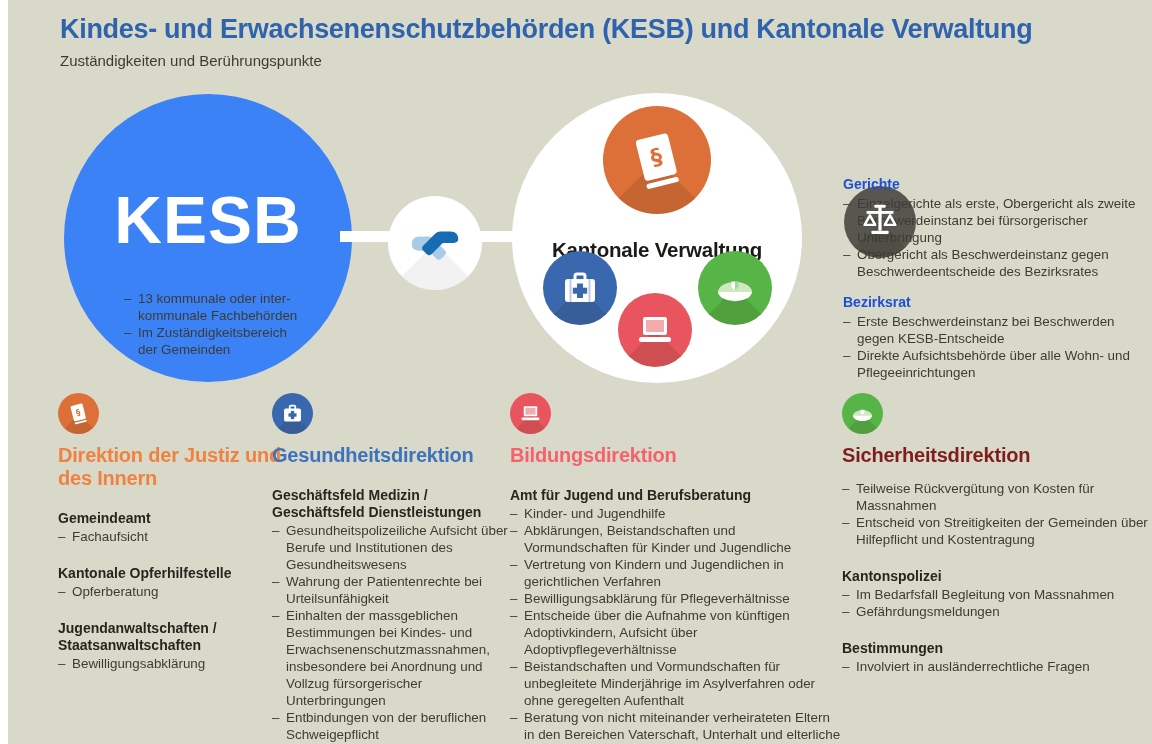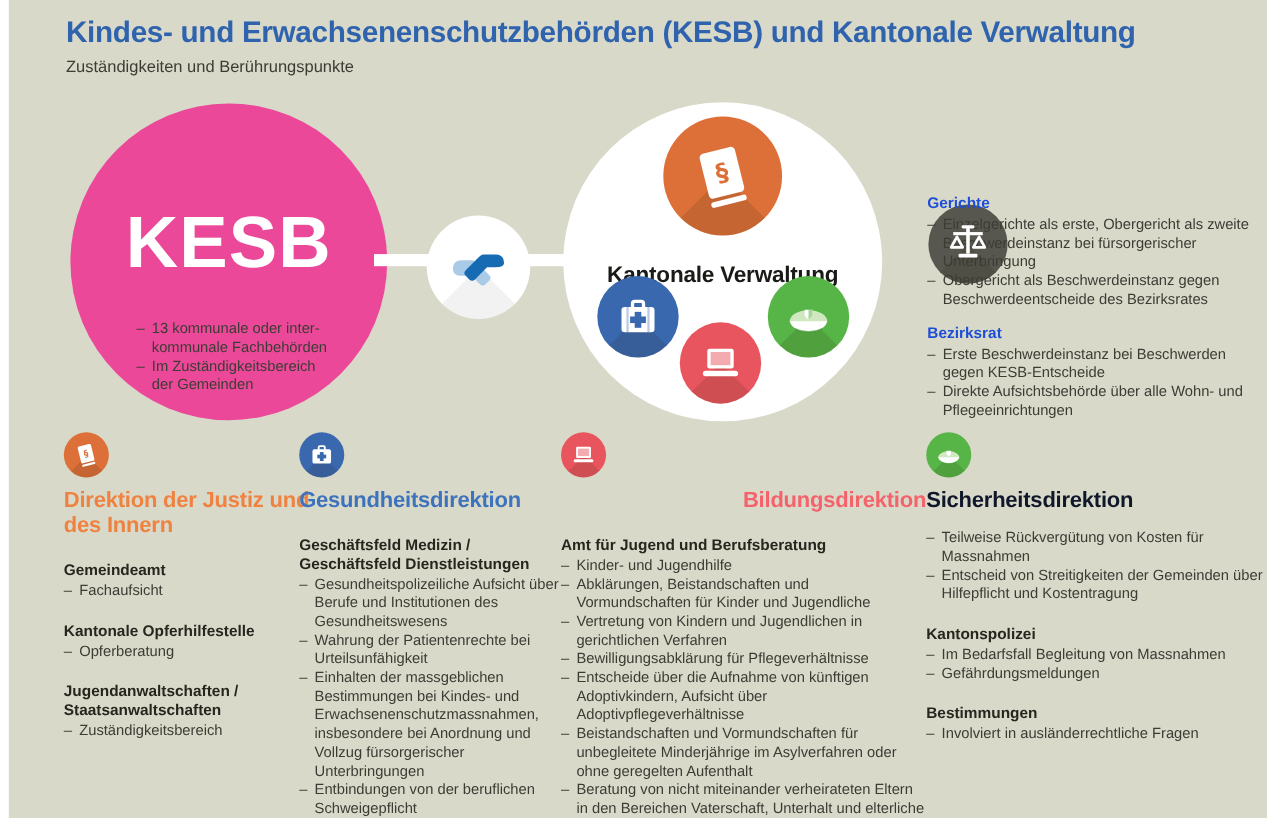--- a/index.html
+++ b/index.html
@@ -11,21 +11,21 @@
   .page-subtitle{position:absolute;left:60px;top:52px;font-size:15px;color:#3c3c35;}
 
   .circle{border-radius:50%;position:absolute;}
   .icon-circle{border-radius:50%;position:relative;overflow:hidden;display:flex;align-items:center;justify-content:center;}
   .icon-circle::after{content:"";position:absolute;left:50%;top:50%;width:170%;height:170%;
     background:rgba(40,30,10,0.13);transform:rotate(45deg);transform-origin:0 0;}
   .icon-circle svg{position:relative;z-index:1;}
   .icon-circle.soft::after{background:rgba(0,0,0,0.05);}
 
   
-  .kesb{left:64px;top:94px;width:288px;height:288px;background:#ec4899;}
+  .kesb{left:64px;top:94px;width:288px;height:288px;background:#3b82f6;}
   .kesb-title{position:absolute;left:0;right:0;top:88px;text-align:center;color:#fff;
     font-size:66px;font-weight:bold;letter-spacing:1px;}
   .kesb-list{position:absolute;left:60px;top:196px;width:180px;}
 
   
   .connector{position:absolute;left:340px;top:231px;width:192px;height:11px;background:#fff;}
   .handshake{left:388px;top:196px;width:94px;height:94px;background:#fff;}
 
   
   .kv{left:512px;top:93px;width:290px;height:290px;background:#fff;}
@@ -50,22 +50,22 @@
   
   .col{position:absolute;top:393px;}
   .col-justiz{left:58px;width:230px;}
   .col-gesundheit{left:272px;width:242px;}
   .col-bildung{left:510px;width:332px;}
   .col-sicherheit{left:842px;width:306px;}
   .col-icon{width:41px;height:41px;}
   .col-head{font-size:20px;font-weight:bold;margin-top:10px;line-height:23px;letter-spacing:-0.2px;}
   .col-justiz .col-head{color:#ef8240;}
   .col-gesundheit .col-head{color:#3d72bd;}
-  .col-bildung .col-head{color:#f5626b;text-align:right;}
-  .col-sicherheit .col-head{color:#0f172a;}
+  .col-bildung .col-head{color:#f5626b;}
+  .col-sicherheit .col-head{color:#7f1d1d;}
   .section{margin-top:13px;}
   .sec-title{font-size:14px;font-weight:bold;color:#26261f;line-height:17px;margin-bottom:1px;margin-top:20px;}
 
   .bg-orange{background:#dd7038;} .bg-blue{background:#3a68ae;}
   .bg-red{background:#e9555e;} .bg-green{background:#57b447;}
 </style>
 </head>
 <body>
 
 <div id="canvas">
@@ -193,21 +193,21 @@
       <div class="sec-title">Kantonale Opferhilfestelle</div>
       <div class="li">
         <span class="dash">–</span>
         <span class="txt">Opferberatung</span>
       </div>
     </div>
     <div class="section">
       <div class="sec-title">Jugendanwaltschaften / Staatsanwaltschaften</div>
       <div class="li">
         <span class="dash">–</span>
-        <span class="txt">Zuständigkeitsbereich</span>
+        <span class="txt">Bewilligungsabklärung</span>
       </div>
     </div>
   </div>
 
   <div class="col col-gesundheit">
     <div class="circle icon-circle col-icon bg-blue">
       <svg width="27" height="27" viewBox="0 0 48 48">
         <rect x="19" y="10" width="10" height="8" rx="2" fill="none" stroke="#fff" stroke-width="3"></rect>
         <rect x="9" y="15" width="30" height="23" rx="3" fill="#fff"></rect>
         <rect x="21" y="19.5" width="6" height="14.5" fill="#3a68ae"></rect>

